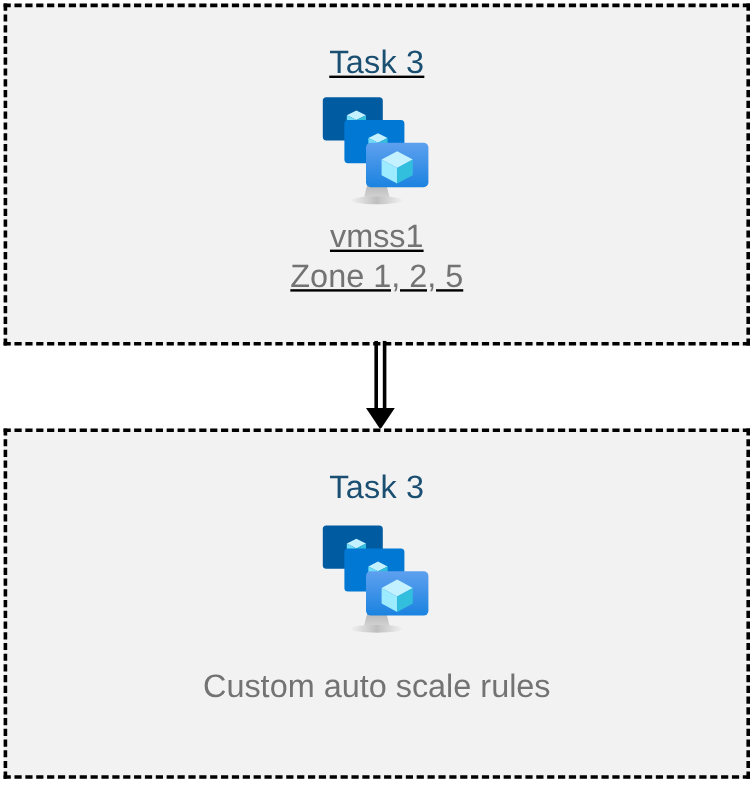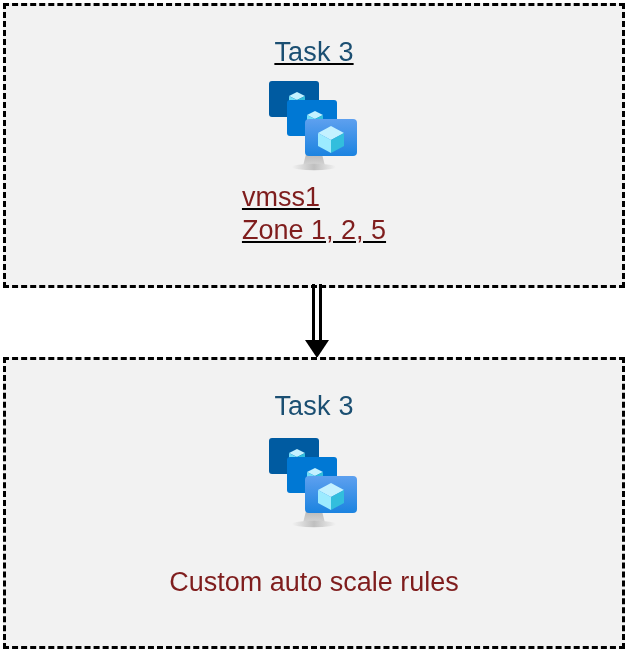--- a/index.html
+++ b/index.html
@@ -59,27 +59,28 @@
 
   .icon-wrap {
     position: relative;
     width: 104px;
     height: 100px;
   }
   #task-box-1 .icon-wrap { margin-top: 9px; }
   #task-box-2 .icon-wrap { margin-top: 12px; }
 
   .caption-block {
-    color: #7f1d1d;
+    text-align: center;
+    color: #737373;
     font-size: 27px;
     line-height: 1.22;
     white-space: nowrap;
   }
   #task-box-1 .caption-block { margin-top: 6px; }
-  #task-box-2 .caption-block { margin-top: 34px; }
+  #task-box-2 .caption-block { margin-top: 24px; }
 
   
   #connector {
     position: absolute;
     left: 297px;
     top: 284px;
     width: 40px;
     height: 76px;
   }
 </style>

